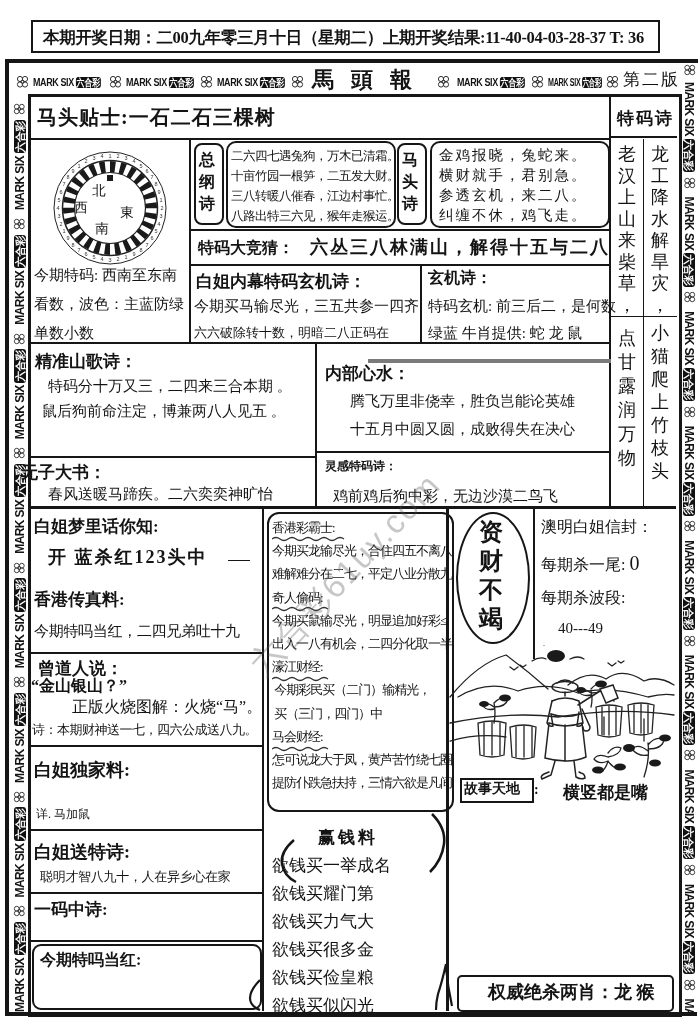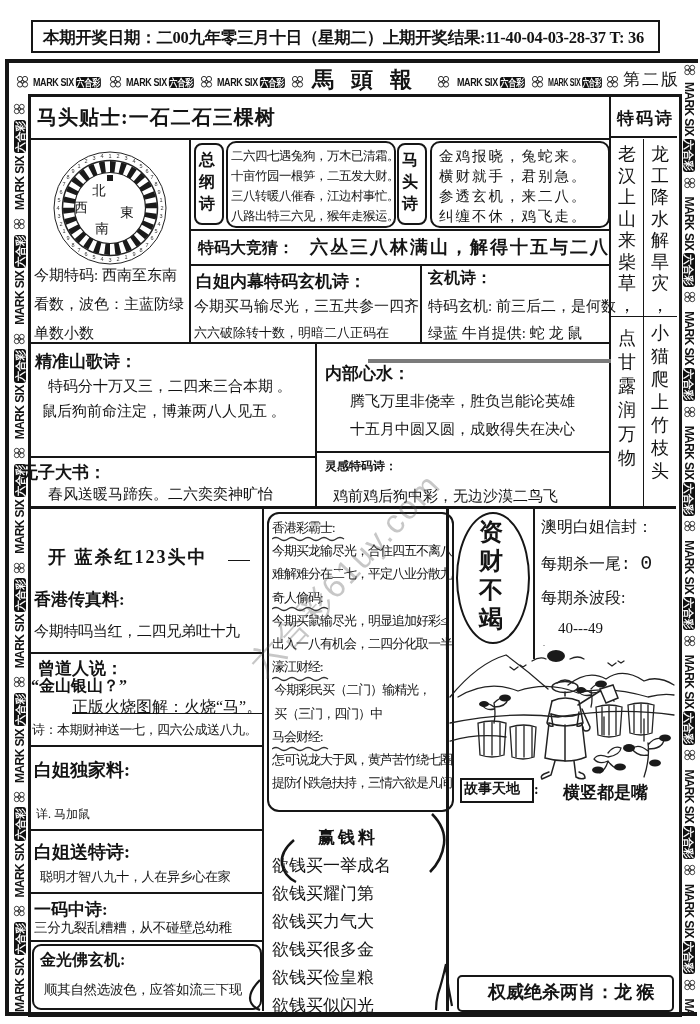--- a/index.html
+++ b/index.html
@@ -402,21 +402,21 @@
 八路出特三六见，猴年走猴运。</div>
 
 <div class="rbx" style="left:397px;top:143px;width:26px;height:78px;border-radius:8px;"></div>
 <div class="col" style="left:397px;top:149px;width:26px;font-size:16px;line-height:22px;font-weight:bold;">
       <span>马</span>
       <span>头</span>
       <span>诗</span>
     </div>
 
 <div class="rbx" style="left:430px;top:141px;width:176px;height:83px;border-radius:10px;"></div>
-<div class="t" style="left:439px;top:146px;font-size:14.5px;line-height:20px;white-space:pre;letter-spacing:2px;">金鸡报晓，兔蛇来。
+<div class="t" style="left:439px;top:146px;font-size:14.5px;line-height:20px;white-space:pre;letter-spacing:2px;font-family:Liberation Mono, monospace;">金鸡报晓，兔蛇来。
 横财就手，君别急。
 参透玄机，来二八。
 纠缠不休，鸡飞走。</div>
 
 <div class="hl" style="left:189px;top:229px;width:422px;"></div>
 
 <div class="t b" style="left:198px;top:238px;font-size:16px;">特码大竞猜：</div>
 <div class="t b" style="left:310px;top:235px;font-size:18px;letter-spacing:2px;">六丛三八林满山，解得十五与二八</div>
 
 <div class="hl" style="left:189px;top:264px;width:422px;"></div>
@@ -454,53 +454,52 @@
 
 <div class="t b" style="left:325px;top:458px;font-size:12px;">灵感特码诗：</div>
 <div class="t" style="left:333px;top:487px;font-size:15px;">鸡前鸡后狗中彩，无边沙漠二鸟飞</div>
 
 <div class="hl" style="left:28px;top:506px;width:648px;height:3px;"></div>
 
 <div class="vl" style="left:262px;top:509px;height:502px;"></div>
 
 <div class="vl" style="left:446px;top:509px;width:3px;height:502px;"></div>
 
+<div class="t b" style="left:34px;top:515px;font-size:17px;">白姐梦里话你知:</div>
 <div class="t b" style="left:48px;top:545px;font-size:18px;letter-spacing:2px;">开 蓝杀红123头中</div>
 <div class="hl" style="left:228px;top:560px;width:22px;height:1px;"></div>
 
 <div class="t b" style="left:34px;top:588px;font-size:17px;">香港传真料:</div>
 <div class="t" style="left:34px;top:622px;font-size:15px;letter-spacing:-0.3px;">今期特吗当红，二四兄弟吐十九</div>
 
 <div class="hl" style="left:28px;top:652px;width:234px;"></div>
 
 <div class="t b" style="left:38px;top:657px;font-size:17px;">曾道人说：</div>
 <div class="t b" style="left:31px;top:676px;font-size:16px;">“金山银山？”</div>
-<div class="t" style="left:72px;top:697px;font-size:16px;text-decoration:underline;">正版火烧图解：火烧“马”。</div>
+<div class="t" style="left:72px;top:697px;font-size:16px;">正版火烧图解：火烧“马”。</div>
 <div class="t" style="left:32px;top:721px;font-size:13px;letter-spacing:-0.5px;">诗：本期财神送一七，四六公成送八九。</div>
 
 <div class="hl" style="left:28px;top:745px;width:234px;"></div>
 
 <div class="t b" style="left:34px;top:758px;font-size:18px;">白姐独家料:</div>
 <div class="t" style="left:36px;top:806px;font-size:12px;">详. 马加鼠</div>
 
 <div class="hl" style="left:28px;top:829px;width:234px;"></div>
 
 <div class="t b" style="left:34px;top:840px;font-size:18px;">白姐送特诗:</div>
 <div class="t" style="left:40px;top:868px;font-size:13px;letter-spacing:-0.3px;">聪明才智八九十，人在异乡心在家</div>
 
 <div class="hl" style="left:28px;top:892px;width:234px;"></div>
 
 <div class="t b" style="left:34px;top:898px;font-size:17px;">一码中诗:</div>
-<div class="t" style="left:34px;top:919px;font-size:13.5px;letter-spacing:-0.3px;">三分九裂乱糟糟，从不碰壁总幼稚</div>
 
 <div class="hl" style="left:28px;top:940px;width:234px;"></div>
 
 <div class="rbx" style="left:32px;top:944px;width:226px;height:62px;border-radius:9px;border-width:2px;"></div>
-<div class="t b" style="left:40px;top:950px;font-size:16px;">金光佛玄机:</div>
-<div class="t" style="left:44px;top:981px;font-size:13.5px;letter-spacing:-0.3px;">顺其自然选波色，应答如流三下现</div>
+<div class="t b" style="left:40px;top:950px;font-size:16px;">今期特吗当红:</div>
 
 <div class="rbx" style="left:267px;top:512px;width:183px;height:296px;border-radius:12px;border-width:2px;"></div>
 
 <div class="t" style="left:272px;top:516px;font-size:13px;line-height:23.2px;white-space:pre;letter-spacing:-1.0px;">香港彩霸士:
 今期买龙输尽光，合住四五不离八
 难解难分在二七，平定八业分散九
 奇人偷码:
 今期买鼠输尽光，明显追加好彩≤
 出入一八有机会，二四分化取一半
 濠江财经:
@@ -535,21 +534,21 @@
 <div class="col" style="left:462px;top:518px;width:58px;font-size:24px;line-height:29px;font-weight:bold;">
       <span>资</span>
       <span>财</span>
       <span>不</span>
       <span>竭</span>
     </div>
 
 <div class="vl" style="left:533px;top:509px;height:150px;"></div>
 
 <div class="t" style="left:541px;top:517px;font-size:16px;">澳明白姐信封：</div>
-<div class="t" style="left:541px;top:552px;font-size:16px;font-family:Liberation Mono, monospace;">每期杀一尾: <span style="font-size:20px;">0</span></div>
+<div class="t" style="left:541px;top:552px;font-size:16px;">每期杀一尾: <span style="font-size:20px;">0</span></div>
 <div class="t" style="left:541px;top:588px;font-size:16px;">每期杀波段:</div>
 <div class="t" style="left:558px;top:620px;font-size:15px;">40---49</div>
 
 <svg class="abs" style="left:448px;top:645px;" width="228" height="145" viewBox="0 0 228 145" fill="none" stroke="#222" stroke-width="1.3" stroke-linecap="round">
 <path d="M2 52 Q30 18 58 10 Q80 26 100 44"></path>
 <path d="M10 52 Q40 34 70 46 Q100 36 130 48 Q160 40 200 52 Q215 48 226 50"></path>
 <path d="M120 40 Q140 24 158 34 Q175 22 196 36 Q210 30 226 40"></path>
 <ellipse cx="108" cy="11" rx="9" ry="6" fill="#1a1a1a" stroke="none"></ellipse>
 <path d="M84 16 q8 -5 14 -2 M122 14 q8 -4 14 0"></path>
 <path d="M62 22 l4 3 l4 -3 M72 20 l3 2 l3 -2"></path>

